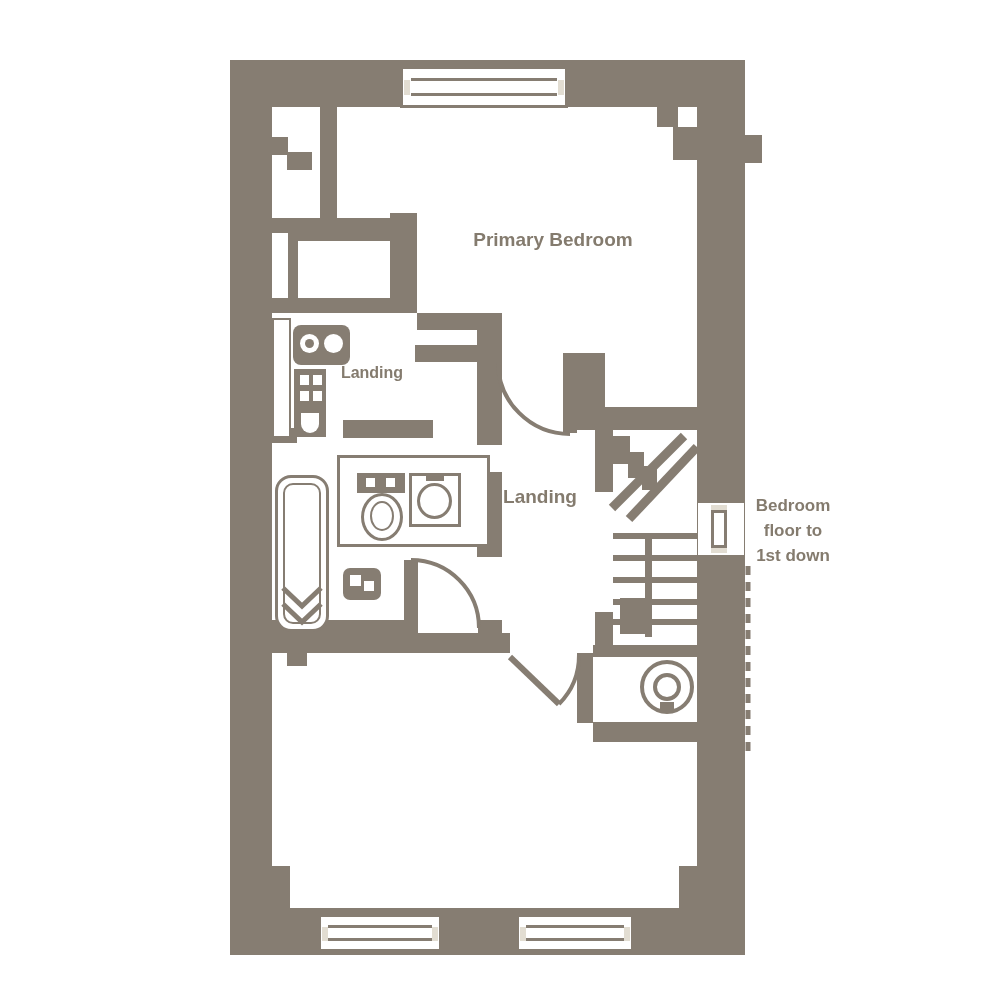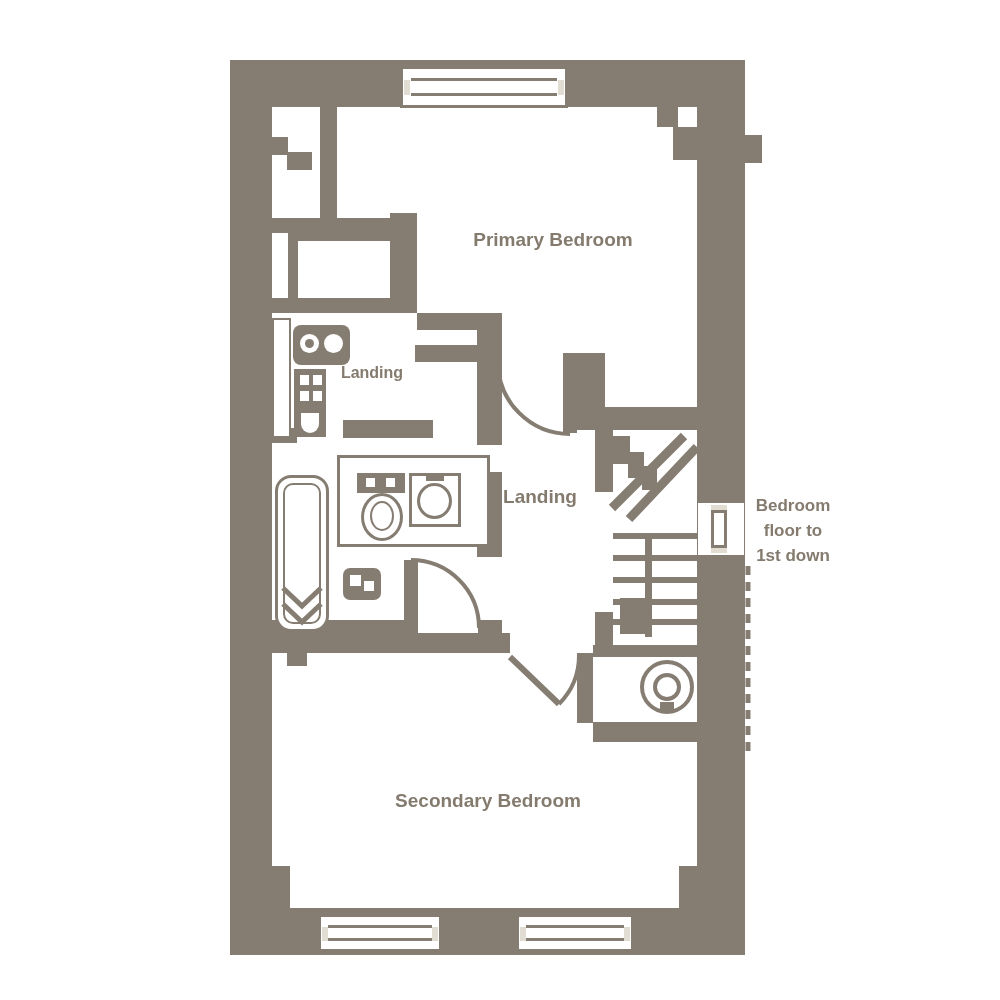--- a/index.html
+++ b/index.html
@@ -165,21 +165,20 @@
     <path d="M 612 508 L 684 436" fill="none" stroke="#867D72" stroke-width="9"></path>
     <path d="M 629 519 L 697 447" fill="none" stroke="#867D72" stroke-width="9"></path>
     <path d="M 283 588 L 302 606 L 321 588" fill="none" stroke="#867D72" stroke-width="5"></path>
     <path d="M 283 604 L 302 622 L 321 604" fill="none" stroke="#867D72" stroke-width="5"></path>
     <path d="M 748 566 L 748 758" fill="none" stroke="#867D72" stroke-width="5" stroke-dasharray="9 7"></path>
   </svg>
 
   <div class="lbl lbl-lg" style="left:553px;top:240px;">Primary Bedroom</div>
   <div class="lbl lbl-md" style="left:372px;top:373px;">Landing</div>
   <div class="lbl lbl-lg" style="left:540px;top:487px;margin-top:10px;">Landing</div>
-  <div class="lbl lbl-lg" style="left:488px;top:801px;">Secondary Bedroom</div>
 
   <div class="note" style="left:735px;top:493px;">
     <div>Bedroom</div>
     <div>floor to</div>
     <div>1st down</div>
   </div>
 
 </div>
 
 </body></html>

